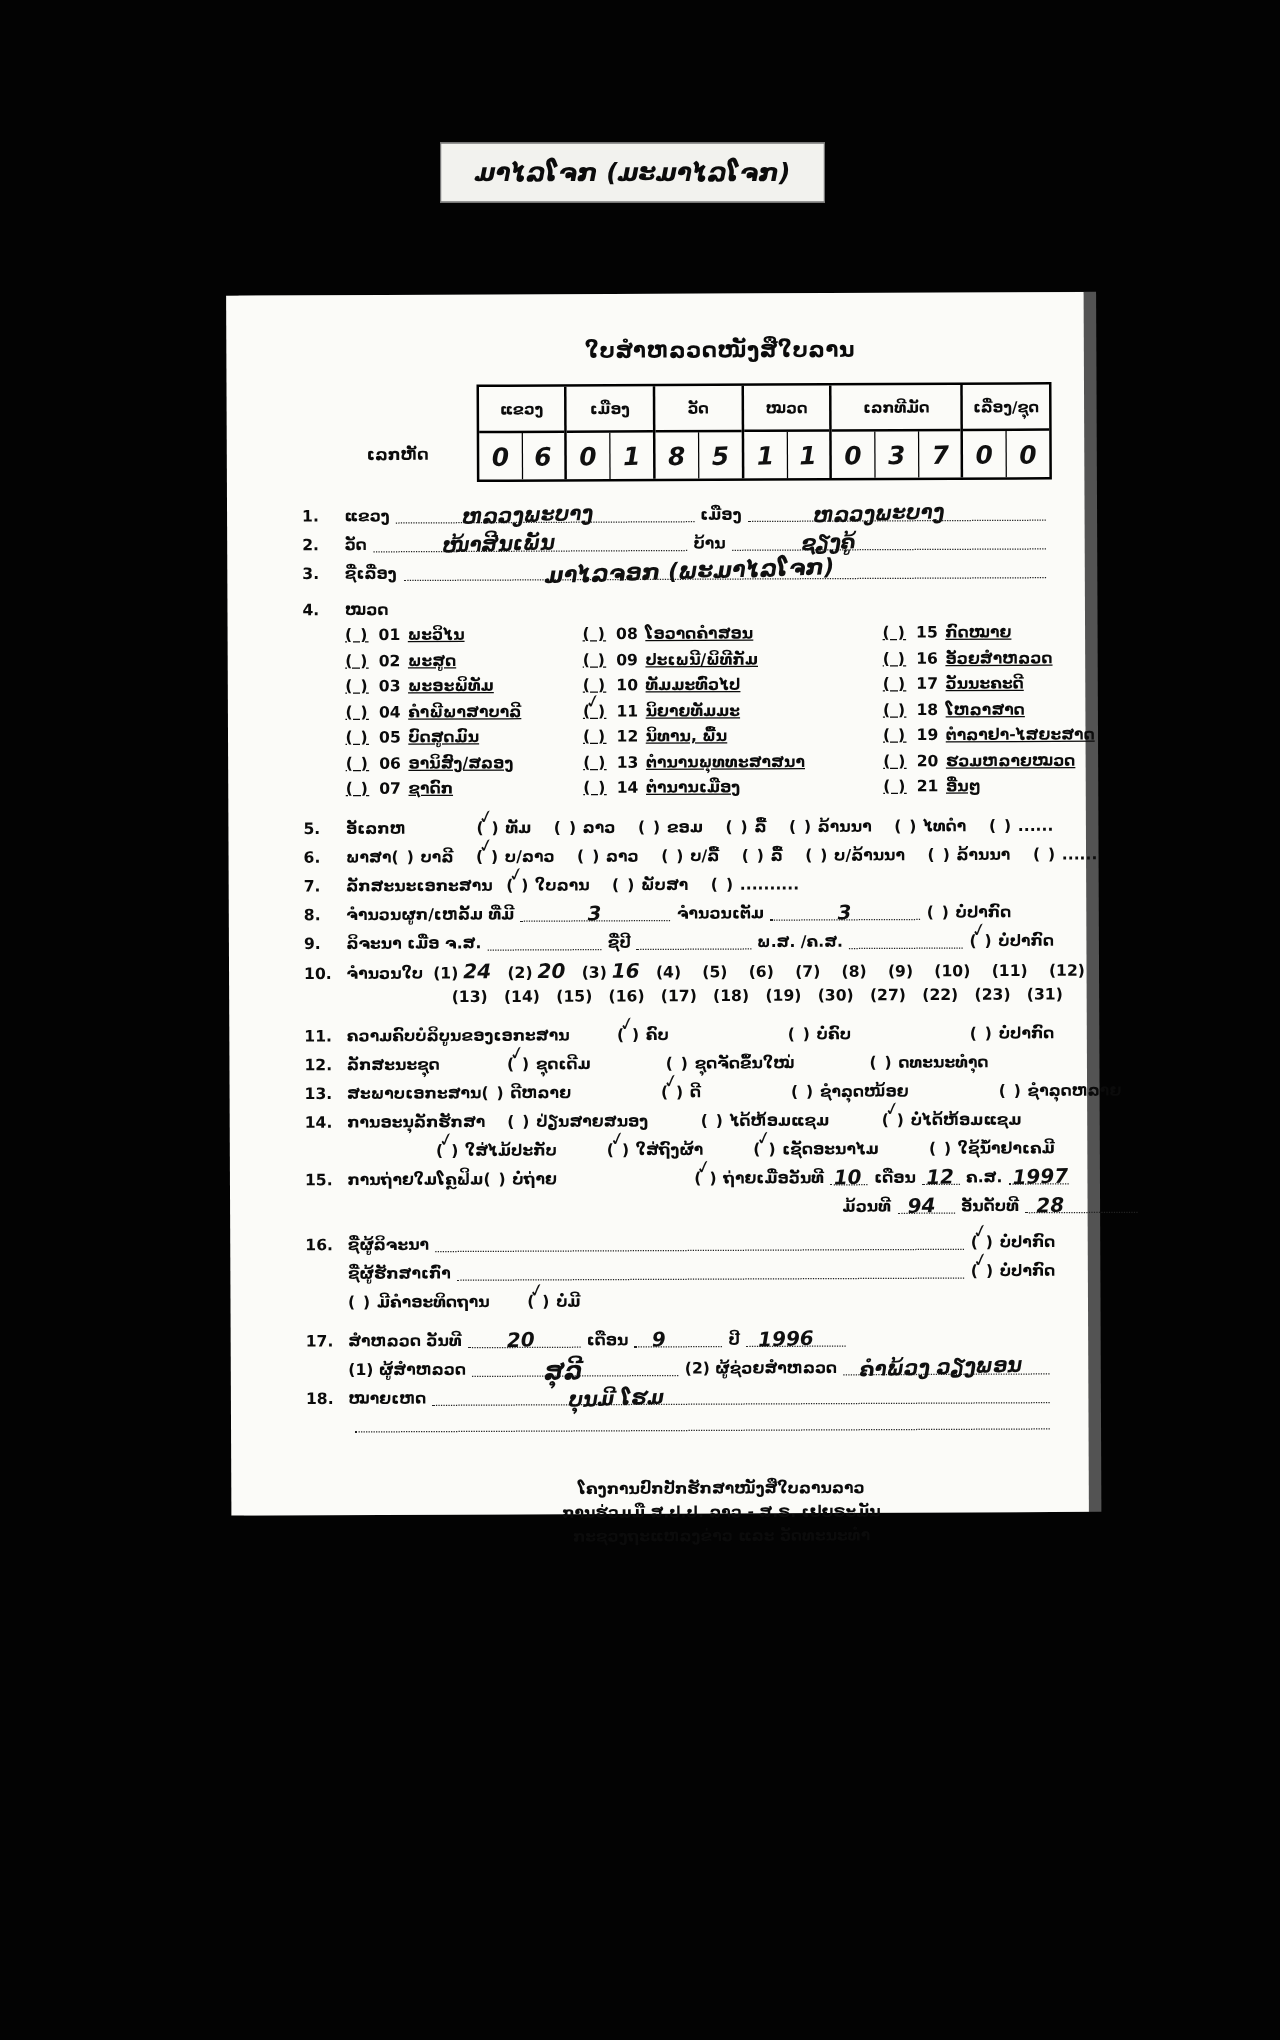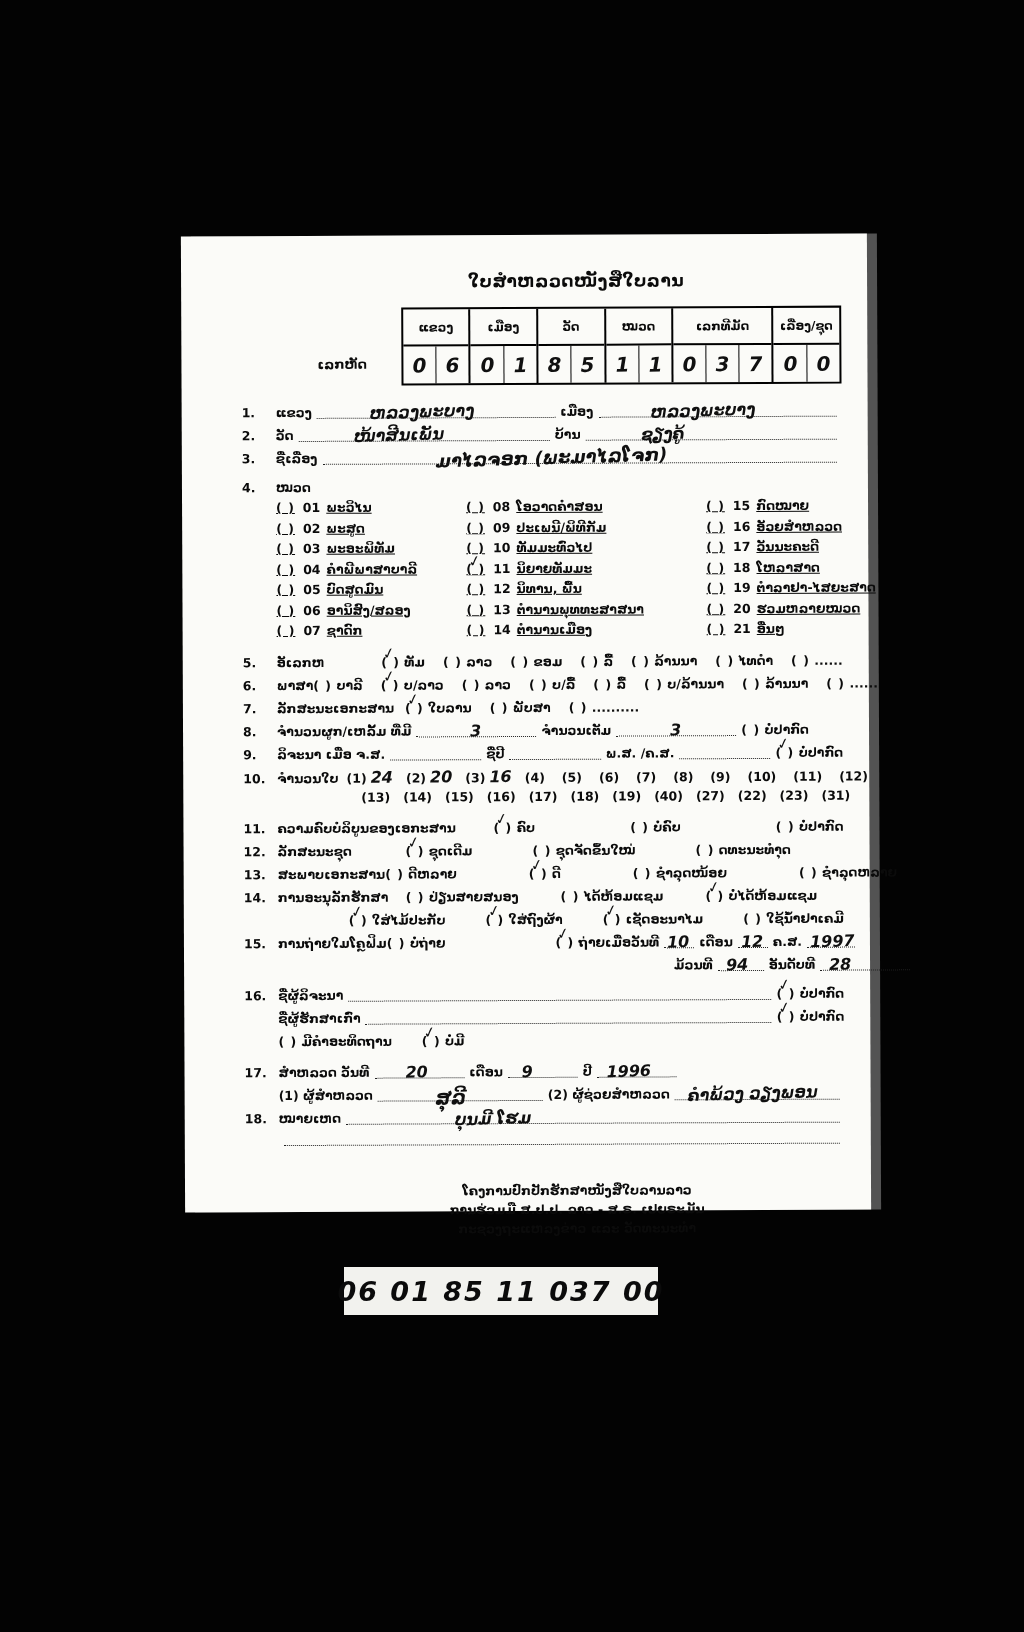--- a/index.html
+++ b/index.html
@@ -9,21 +9,21 @@
   .top-plate{left:352px;top:114px;width:306px;height:46px;border:1px solid #777;}
   .top-plate .t{font-weight:bold;font-style:italic;font-size:20px;white-space:nowrap;}
   .bottom-plate{left:344px;top:1267px;width:314px;height:48px;}
   .bottom-plate .t{font-weight:bold;font-style:italic;font-size:27px;letter-spacing:2px;white-space:nowrap;}
   .paper{position:absolute;left:183px;top:235px;width:686px;height:976px;background:#fbfbf8;
          transform:rotate(-0.25deg);box-shadow:10px 0 0 rgba(150,150,150,.55);}
   .content{padding:36px 26px 0 60px;font-size:12.5px;font-weight:bold;}
   .ftitle{text-align:center;padding-left:70px;font-size:17px;letter-spacing:.5px;}
   
   .code-row{display:flex;align-items:flex-end;margin-top:16px;}
-  .code-label{width:88px;margin-left:76px;padding-bottom:14px;font-size:13px;}
+  .code-label{width:88px;margin-left:52px;padding-bottom:14px;font-size:13px;}
   .ctable{display:flex;width:458px;border:2.5px solid #000;}
   .ccol{display:flex;flex-direction:column;border-right:2px solid #000;}
   .ccol:last-child{border-right:none;}
   .chdr{height:35px;display:flex;align-items:center;justify-content:center;border-bottom:2px solid #000;font-size:12px;white-space:nowrap;padding:0 3px;}
   .ccells{display:flex;height:37px;}
   .ccell{flex:1;border-right:1px solid #000;display:flex;align-items:center;justify-content:center;}
   .ccell:last-child{border-right:none;}
   
   .row{display:flex;align-items:flex-end;margin-top:6px;line-height:17px;}
   .num{width:34px;flex:none;}
@@ -46,20 +46,23 @@
   .cell10 .hw{margin-left:4px;}
   .row10b{margin-left:118px;margin-top:2px;}
   .footer{margin-top:34px;text-align:center;padding-left:64px;line-height:19px;font-size:12.5px;}
   .sig{font-size:19px;}
 </style>
 </head>
 <body>
 
 <div class="stage">
 
+  <div class="plate top-plate">
+    <span class="t">ມາໄລໂຈກ (ມະມາໄລໂຈກ)</span>
+  </div>
 
   <div class="paper">
     <div class="content">
 
       <div class="ftitle">ໃບສຳຫລວດໜັງສືໃບລານ</div>
 
       <div class="code-row">
         <div class="code-label">ເລກຫັດ</div>
         <div class="ctable">
             <div class="ccol" style="flex: 2 1 0%;">
@@ -351,21 +354,21 @@
       <div class="row row10b">
         <span class="cells10">
 
         <span class="cell10"><span>(13)</span></span>
             <span class="cell10"><span>(14)</span></span>
             <span class="cell10"><span>(15)</span></span>
             <span class="cell10"><span>(16)</span></span>
             <span class="cell10"><span>(17)</span></span>
             <span class="cell10"><span>(18)</span></span>
             <span class="cell10"><span>(19)</span></span>
-            <span class="cell10"><span>(40)</span></span>
+            <span class="cell10"><span>(30)</span></span>
             <span class="cell10"><span>(27)</span></span>
             <span class="cell10"><span>(22)</span></span>
             <span class="cell10"><span>(23)</span></span>
             <span class="cell10"><span>(31)</span></span>
           </span>
       </div>
 
       <div class="row" style="margin-top:14px;">
         <span class="num">11.</span>
         <span class="lbl" style="width:260px">ຄວາມຄົບບໍລິບູນຂອງເອກະສານ</span>
@@ -514,17 +517,14 @@
 
       <div class="footer">
         <div>ໂຄງການປົກປັກຮັກສາໜັງສືໃບລານລາວ</div>
         <div>ການຮ່ວມມື ສ.ປ.ປ. ລາວ - ສ.ຣ. ເຢຍຣະມັນ</div>
         <div>ກະຊວງຖະແຫລງຂ່າວ ແລະ ວັດທະນະທຳ</div>
       </div>
 
     </div>
   </div>
 
-  <div class="plate bottom-plate">
-    <span class="t">06 01 85 11 037 00</span>
-  </div>
 
 </div>
 
 </body></html>

